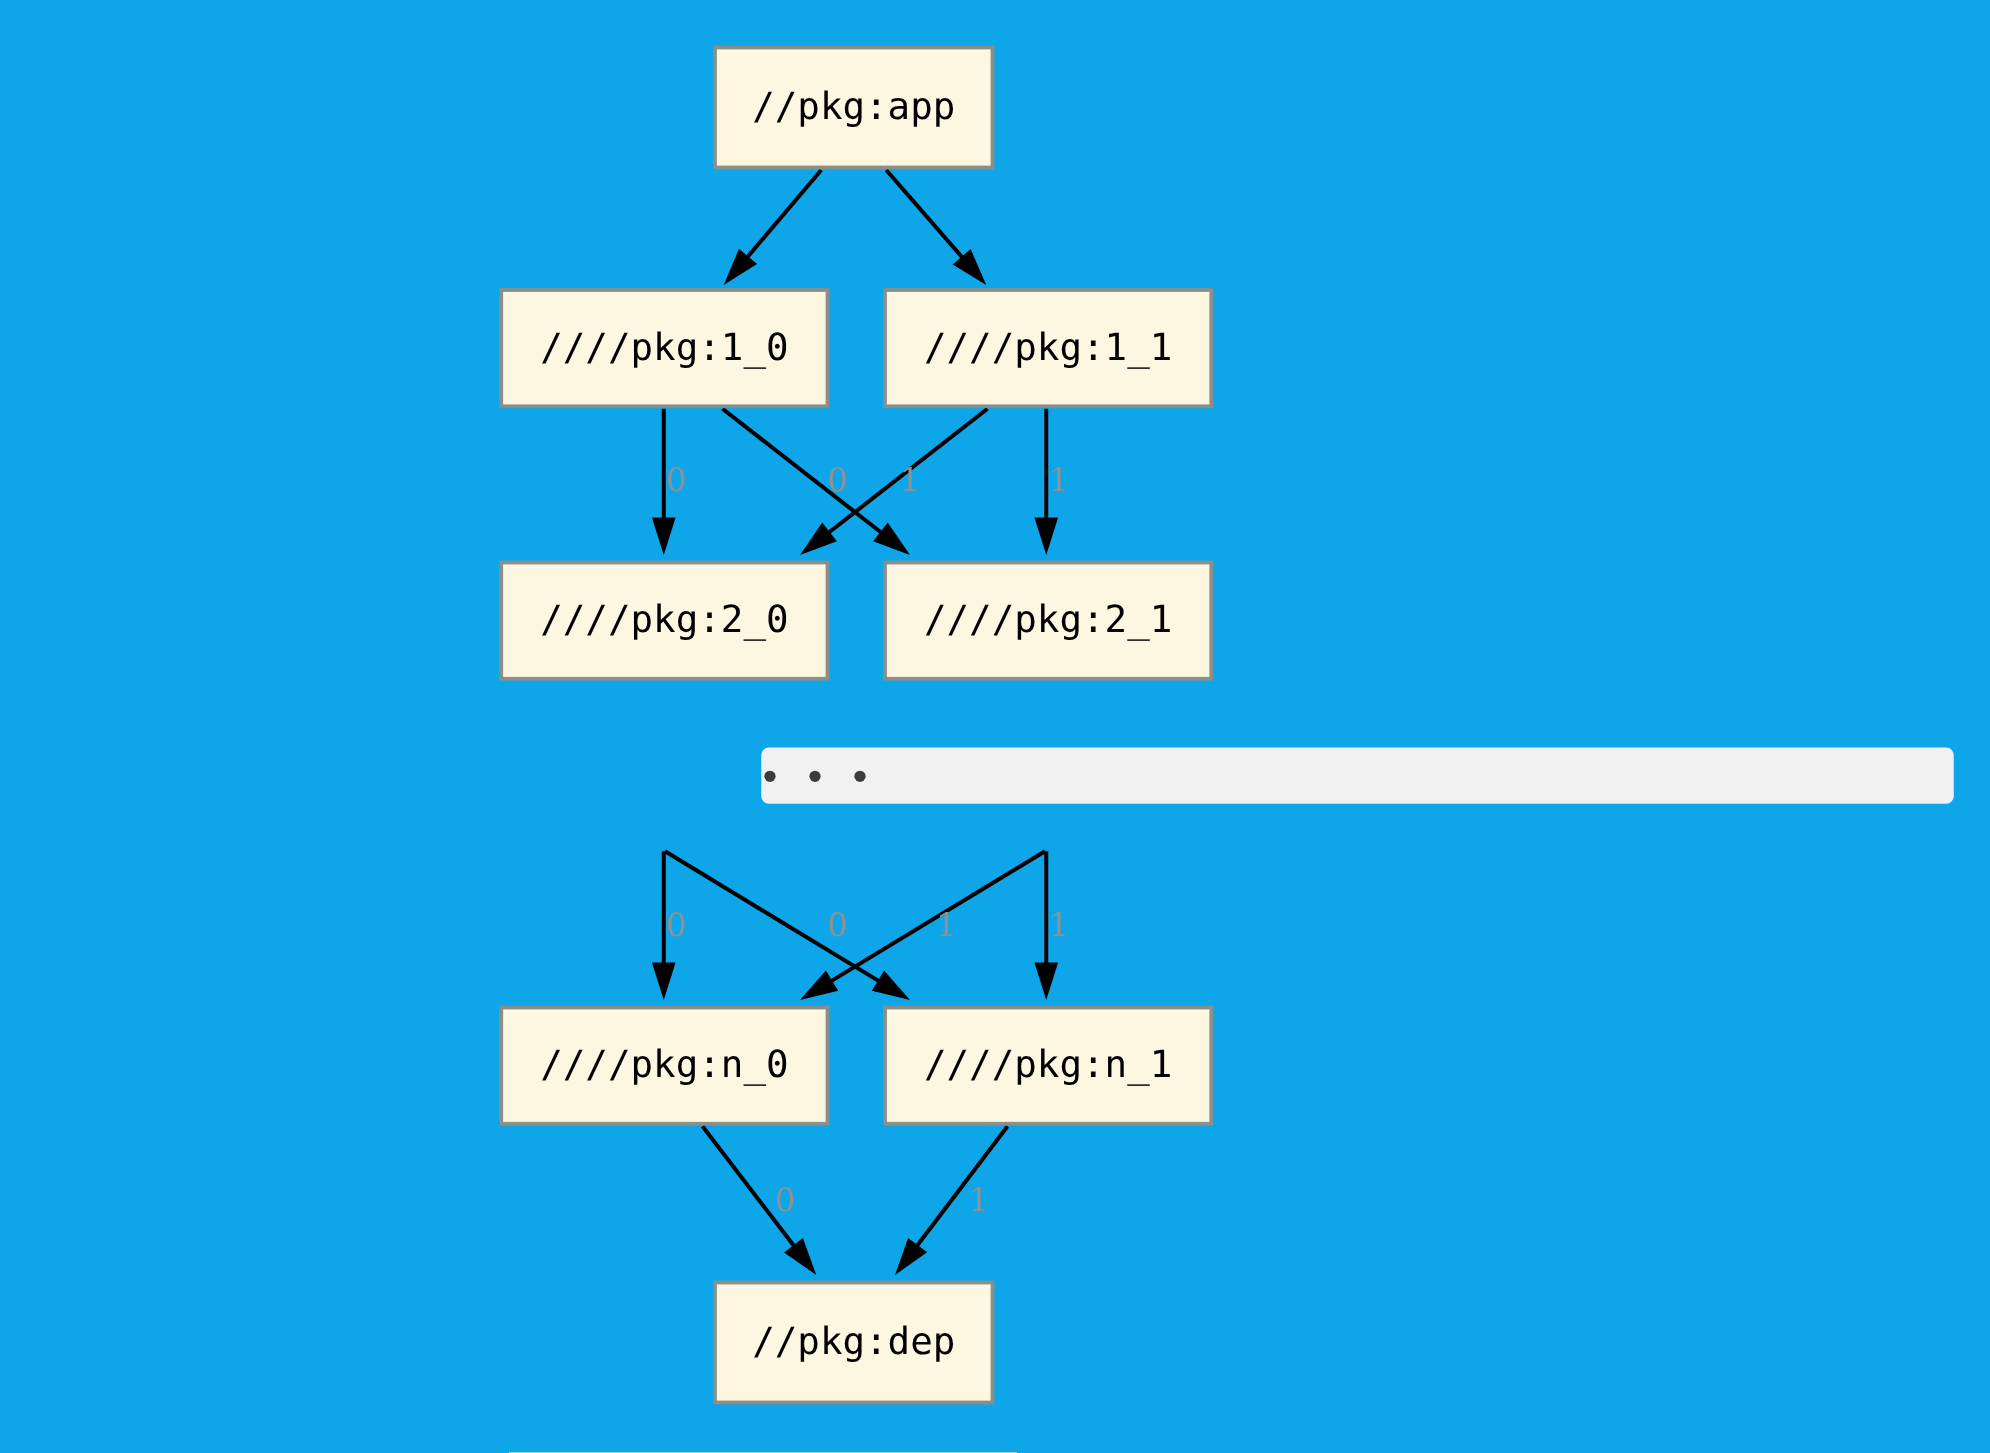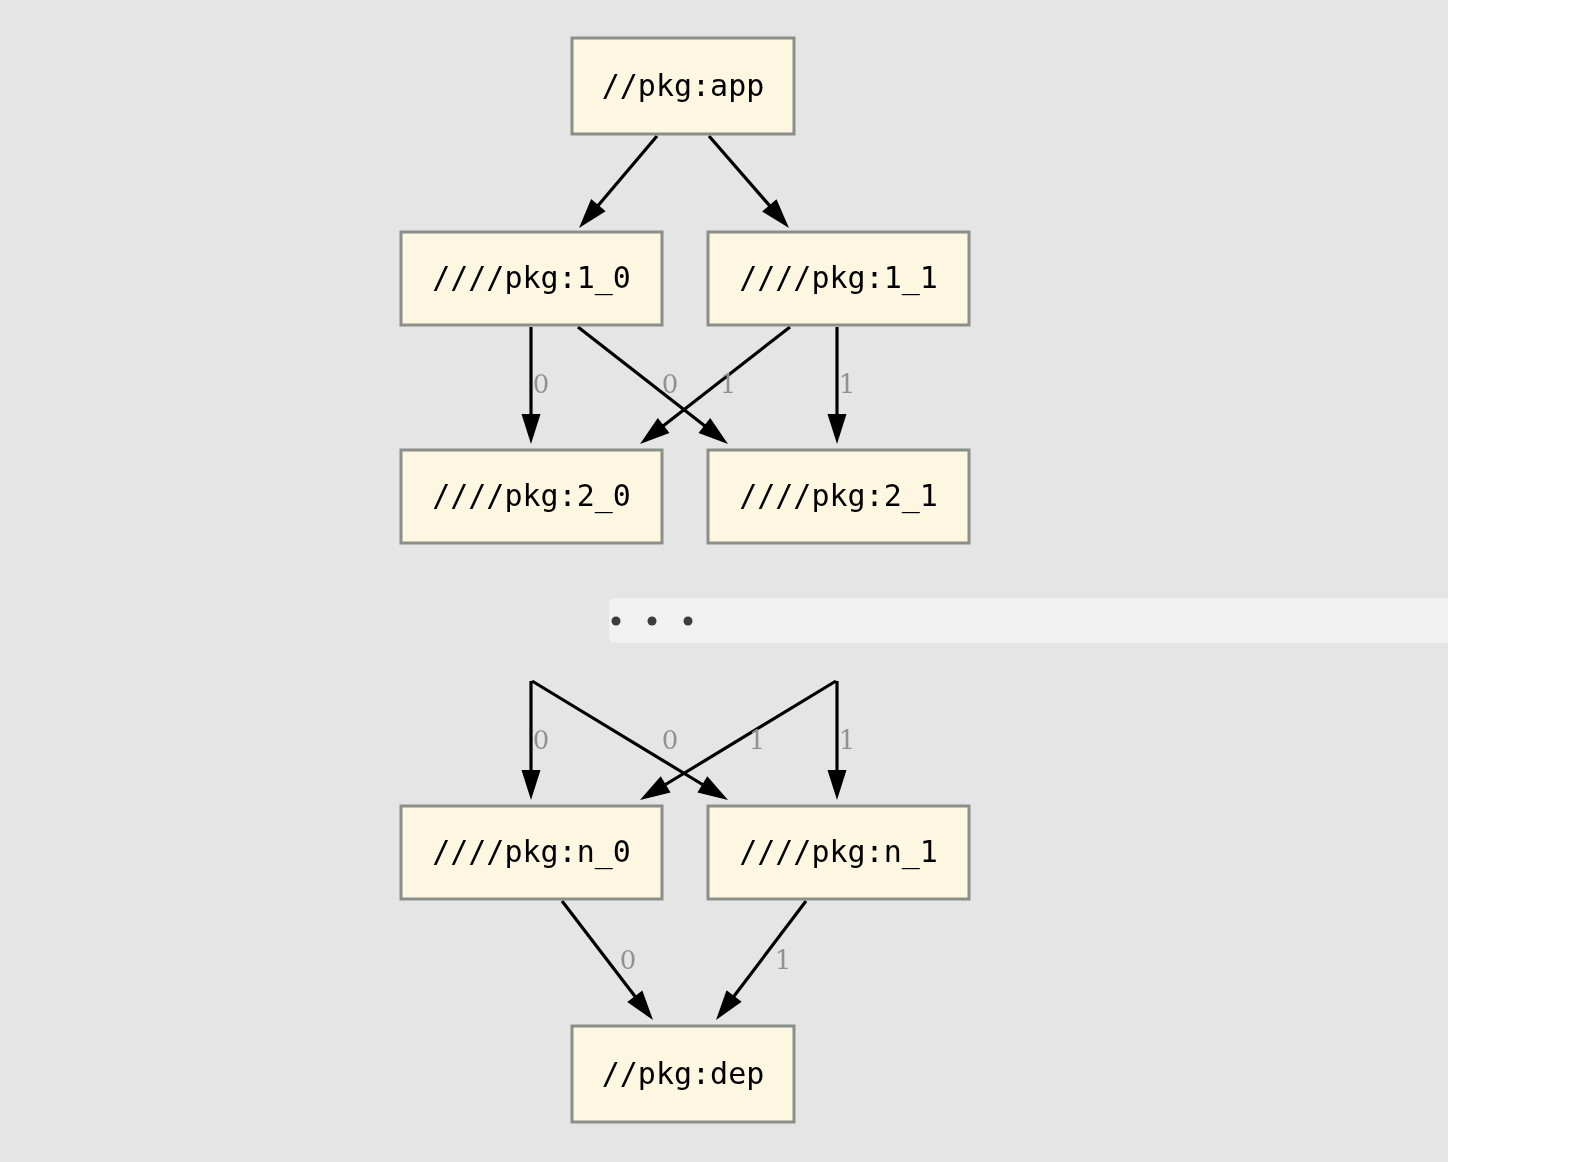--- a/index.html
+++ b/index.html
@@ -5,23 +5,23 @@
   html, body {
     margin: 0;
     padding: 0;
     background: #ffffff;
   }
   body {
     font-family: "DejaVu Sans Mono", monospace;
   }
   #canvas {
     position: relative;
-    width: 1448px;
+    width: 1592px;
     height: 1162px;
-    background: #e5e5e5;
+    background: #0ea5e9;
     overflow: hidden;
   }
   #graph-svg {
     position: absolute;
     left: 0;
     top: 0;
     width: 1592px;
     height: 1162px;
   }
   .node-box {

